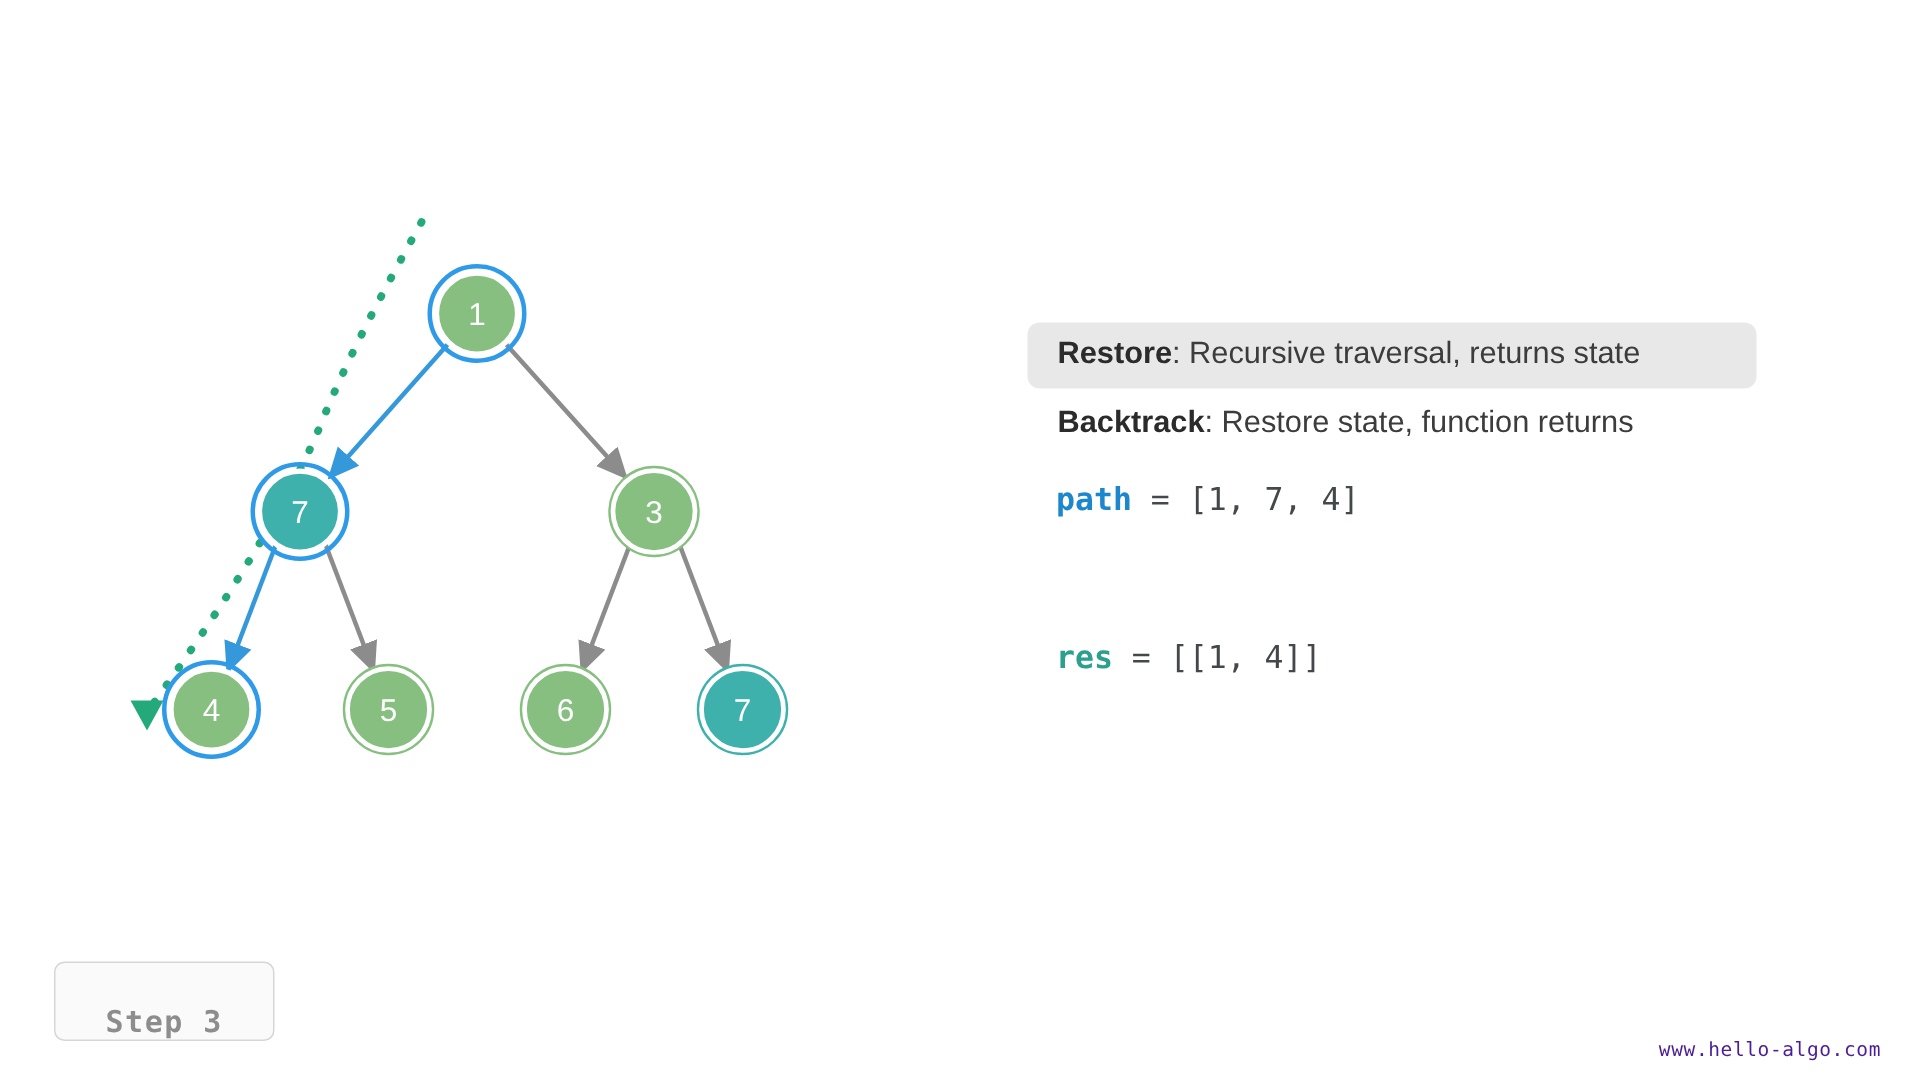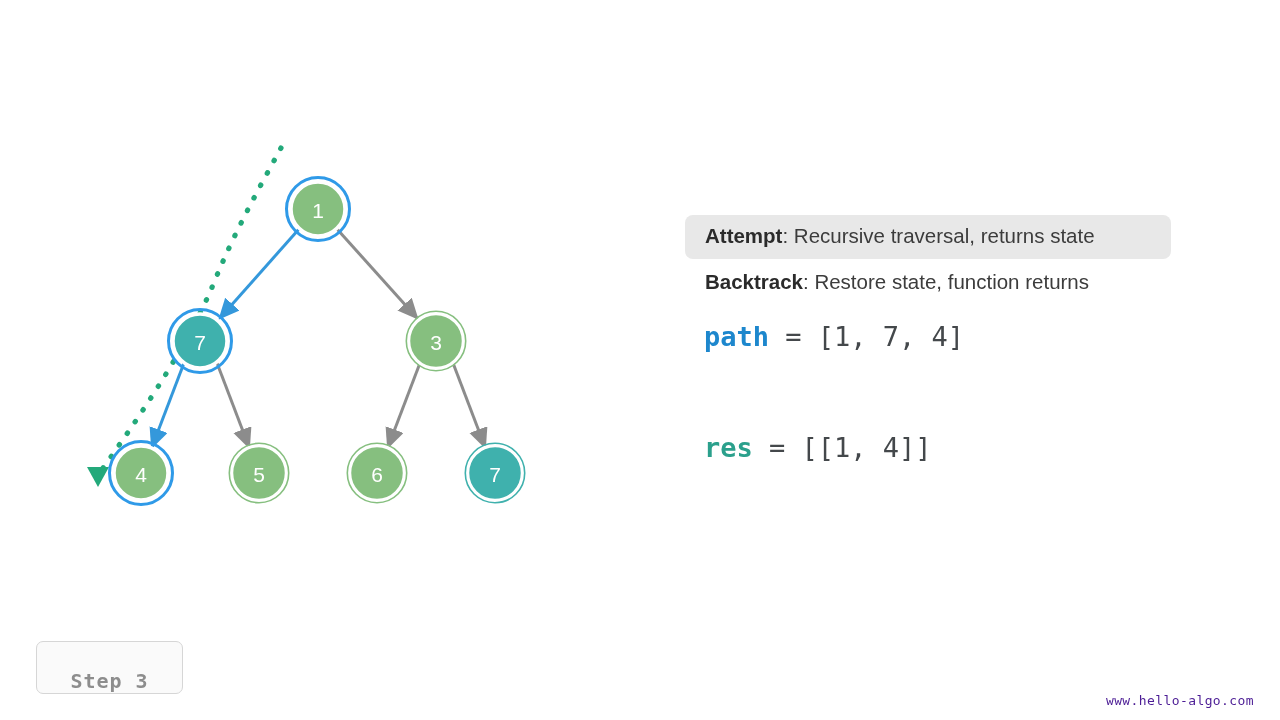--- a/index.html
+++ b/index.html
@@ -59,21 +59,21 @@
     font-family: "Liberation Sans", sans-serif;
     font-size: 20.5px;
     color: #3c3c3c;
     white-space: nowrap;
     line-height: 1.0;
   }
   .desc-text b { font-weight: bold; color: #2b2b2b; }
 
   .code-row {
     font-family: "DejaVu Sans Mono", "Liberation Mono", monospace;
-    font-size: 27px;
+    font-size: 21px;
     color: #44484b;
     white-space: pre;
     padding-left: 19px;
     line-height: 1.0;
   }
   #code-path-row { margin-top: 19px; }
   #code-res-row  { margin-top: 84px; }
   .var-path { color: #1d87cd; font-weight: bold; }
   .var-res  { color: #2ba08c; font-weight: bold; }
 
@@ -180,21 +180,21 @@
         <circle cx="495" cy="473" r="27.5" fill="#3fb1ad" stroke="#ffffff" stroke-width="3.5"></circle>
         <circle cx="495" cy="473" r="29.7" fill="none" stroke="#3fb1ad" stroke-width="1.6"></circle>
         <text class="node-label" x="495" y="474">7</text>
       </g>
     </svg>
   </div>
 
   <div id="info-panel">
 
     <div class="hl-row">
-      <div class="desc-text"><b>Attempt</b><span>: Recursive traversal, returns state</span></div>
+      <div class="desc-text"><b>Restore</b><span>: Recursive traversal, returns state</span></div>
     </div>
 
     <div class="plain-row">
       <div class="desc-text"><b>Backtrack</b><span>: Restore state, function returns</span></div>
     </div>
 
     <div id="code-path-row" class="code-row"><span class="var-path">path</span><span> = [1, 7, 4]</span></div>
 
     <div id="code-res-row" class="code-row"><span class="var-res">res</span><span> = [[1, 4]]</span></div>
 

